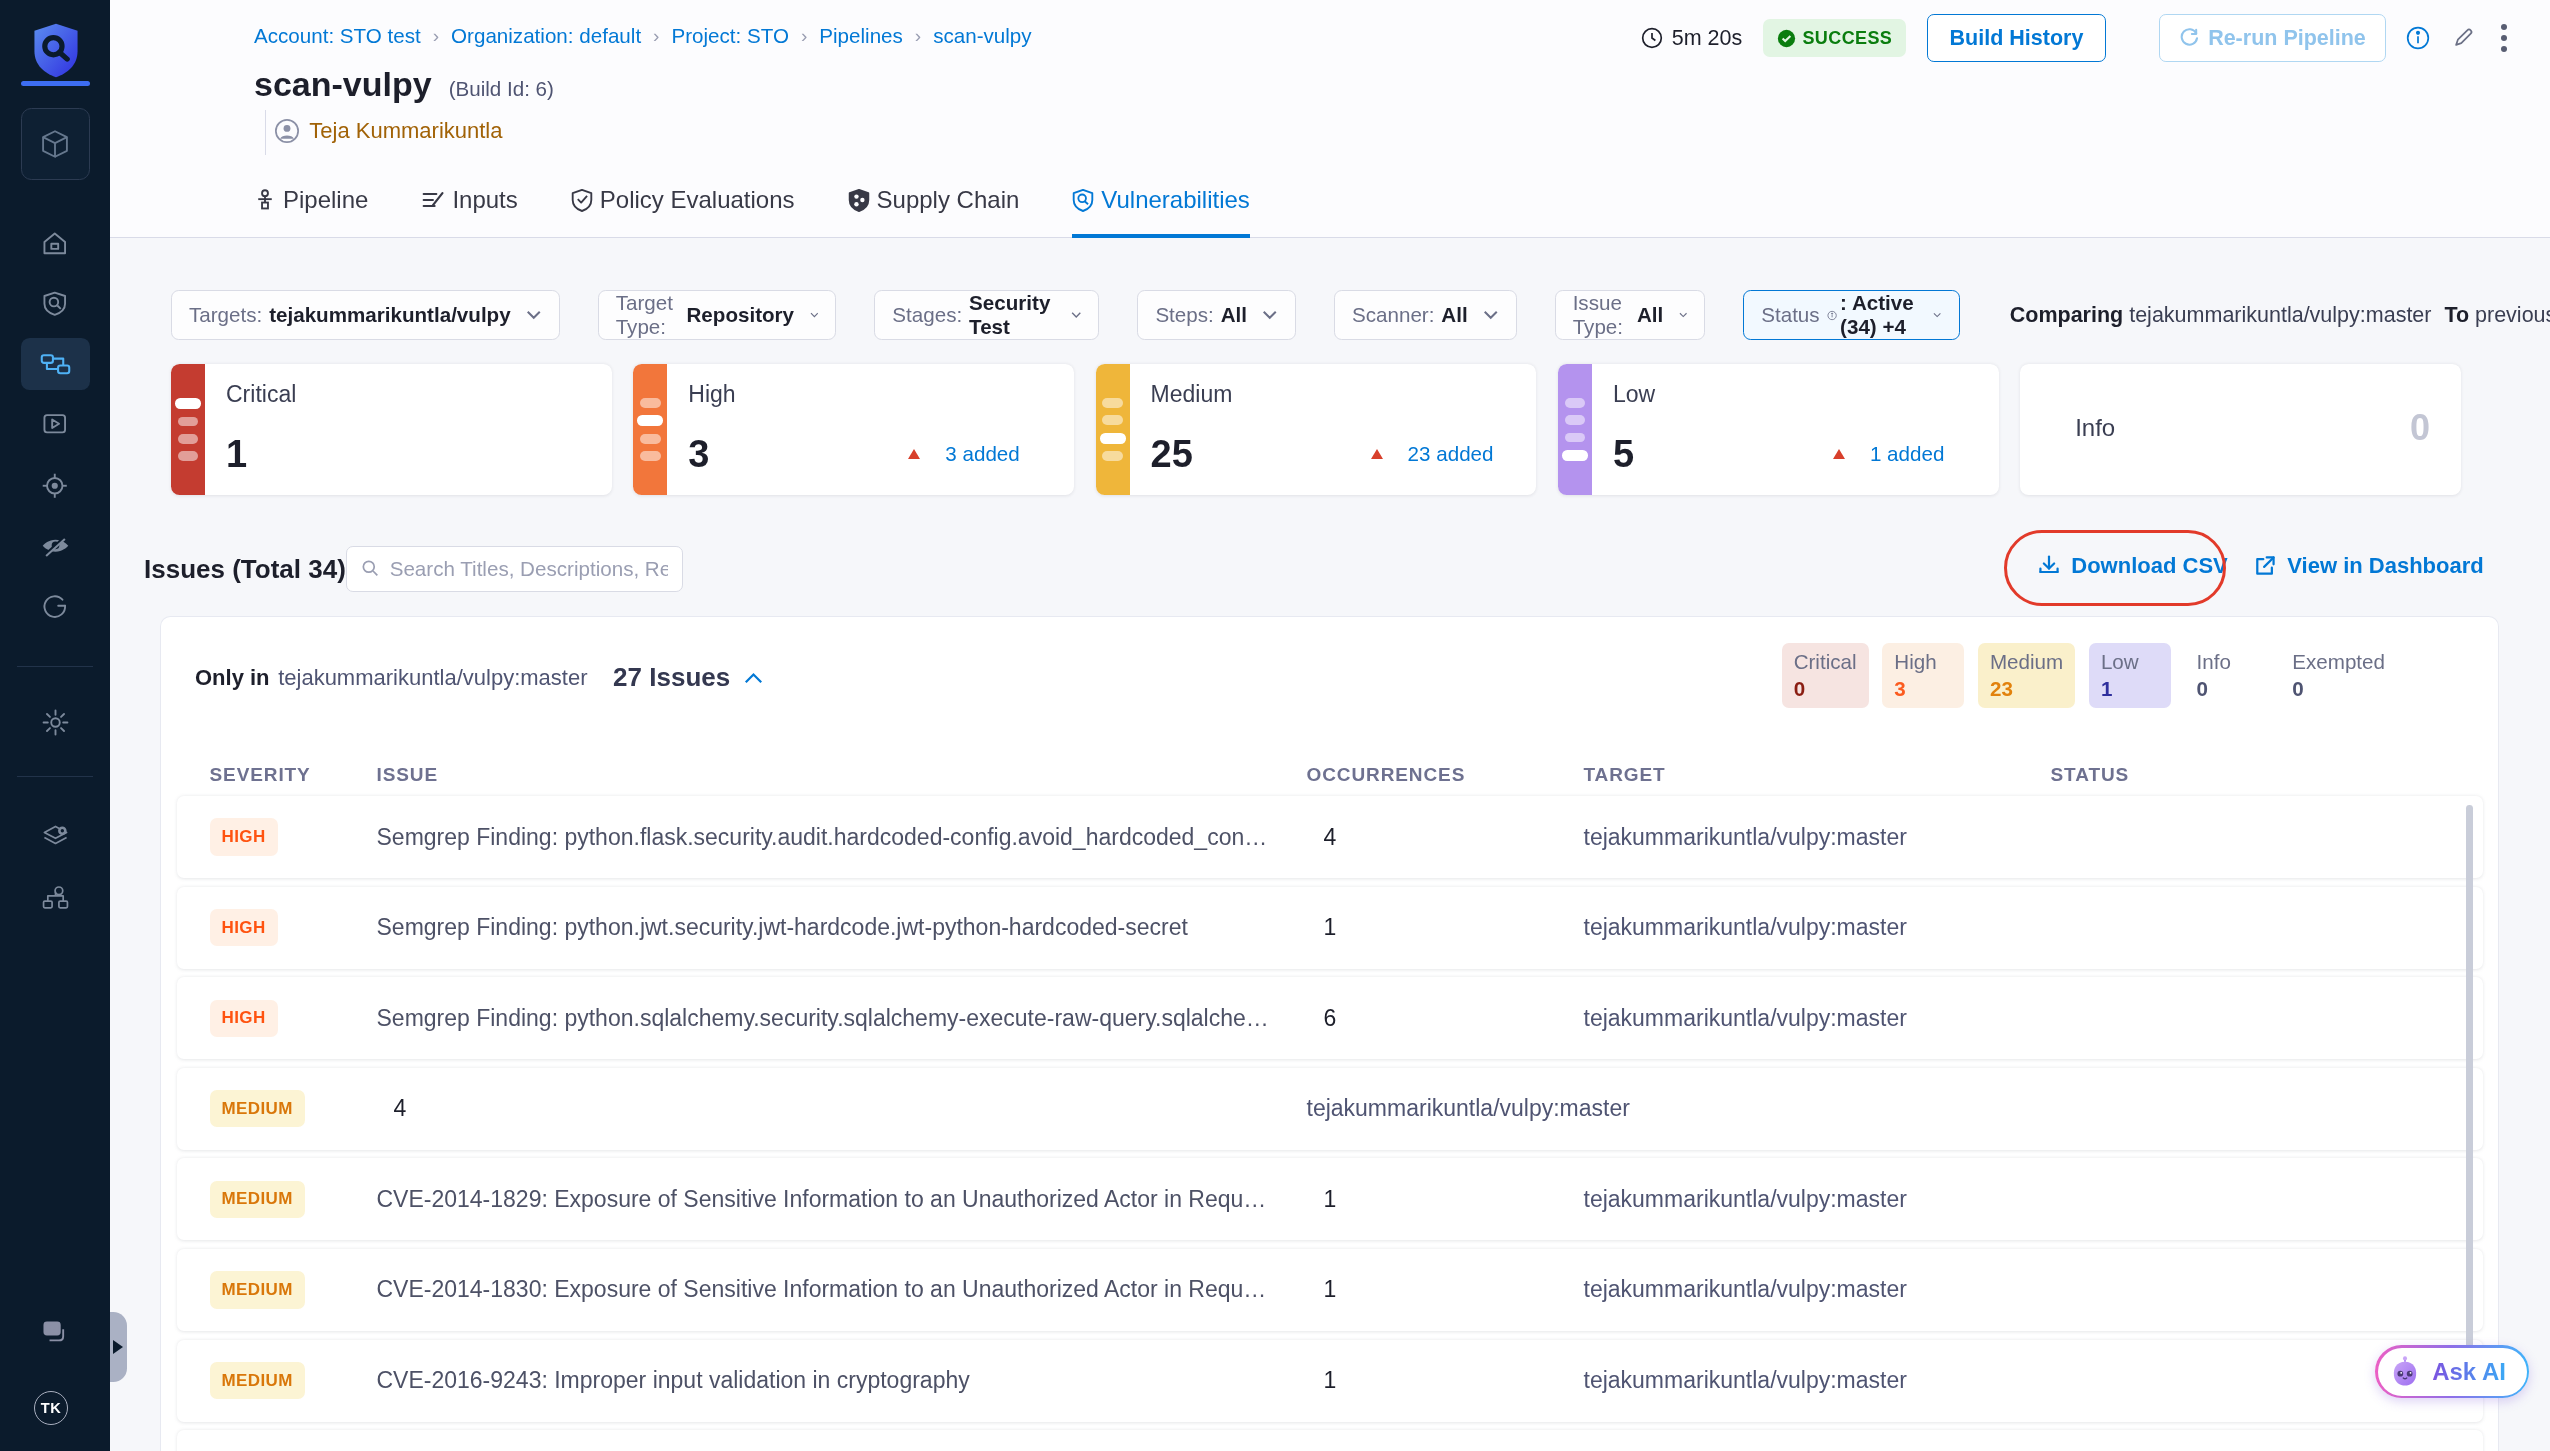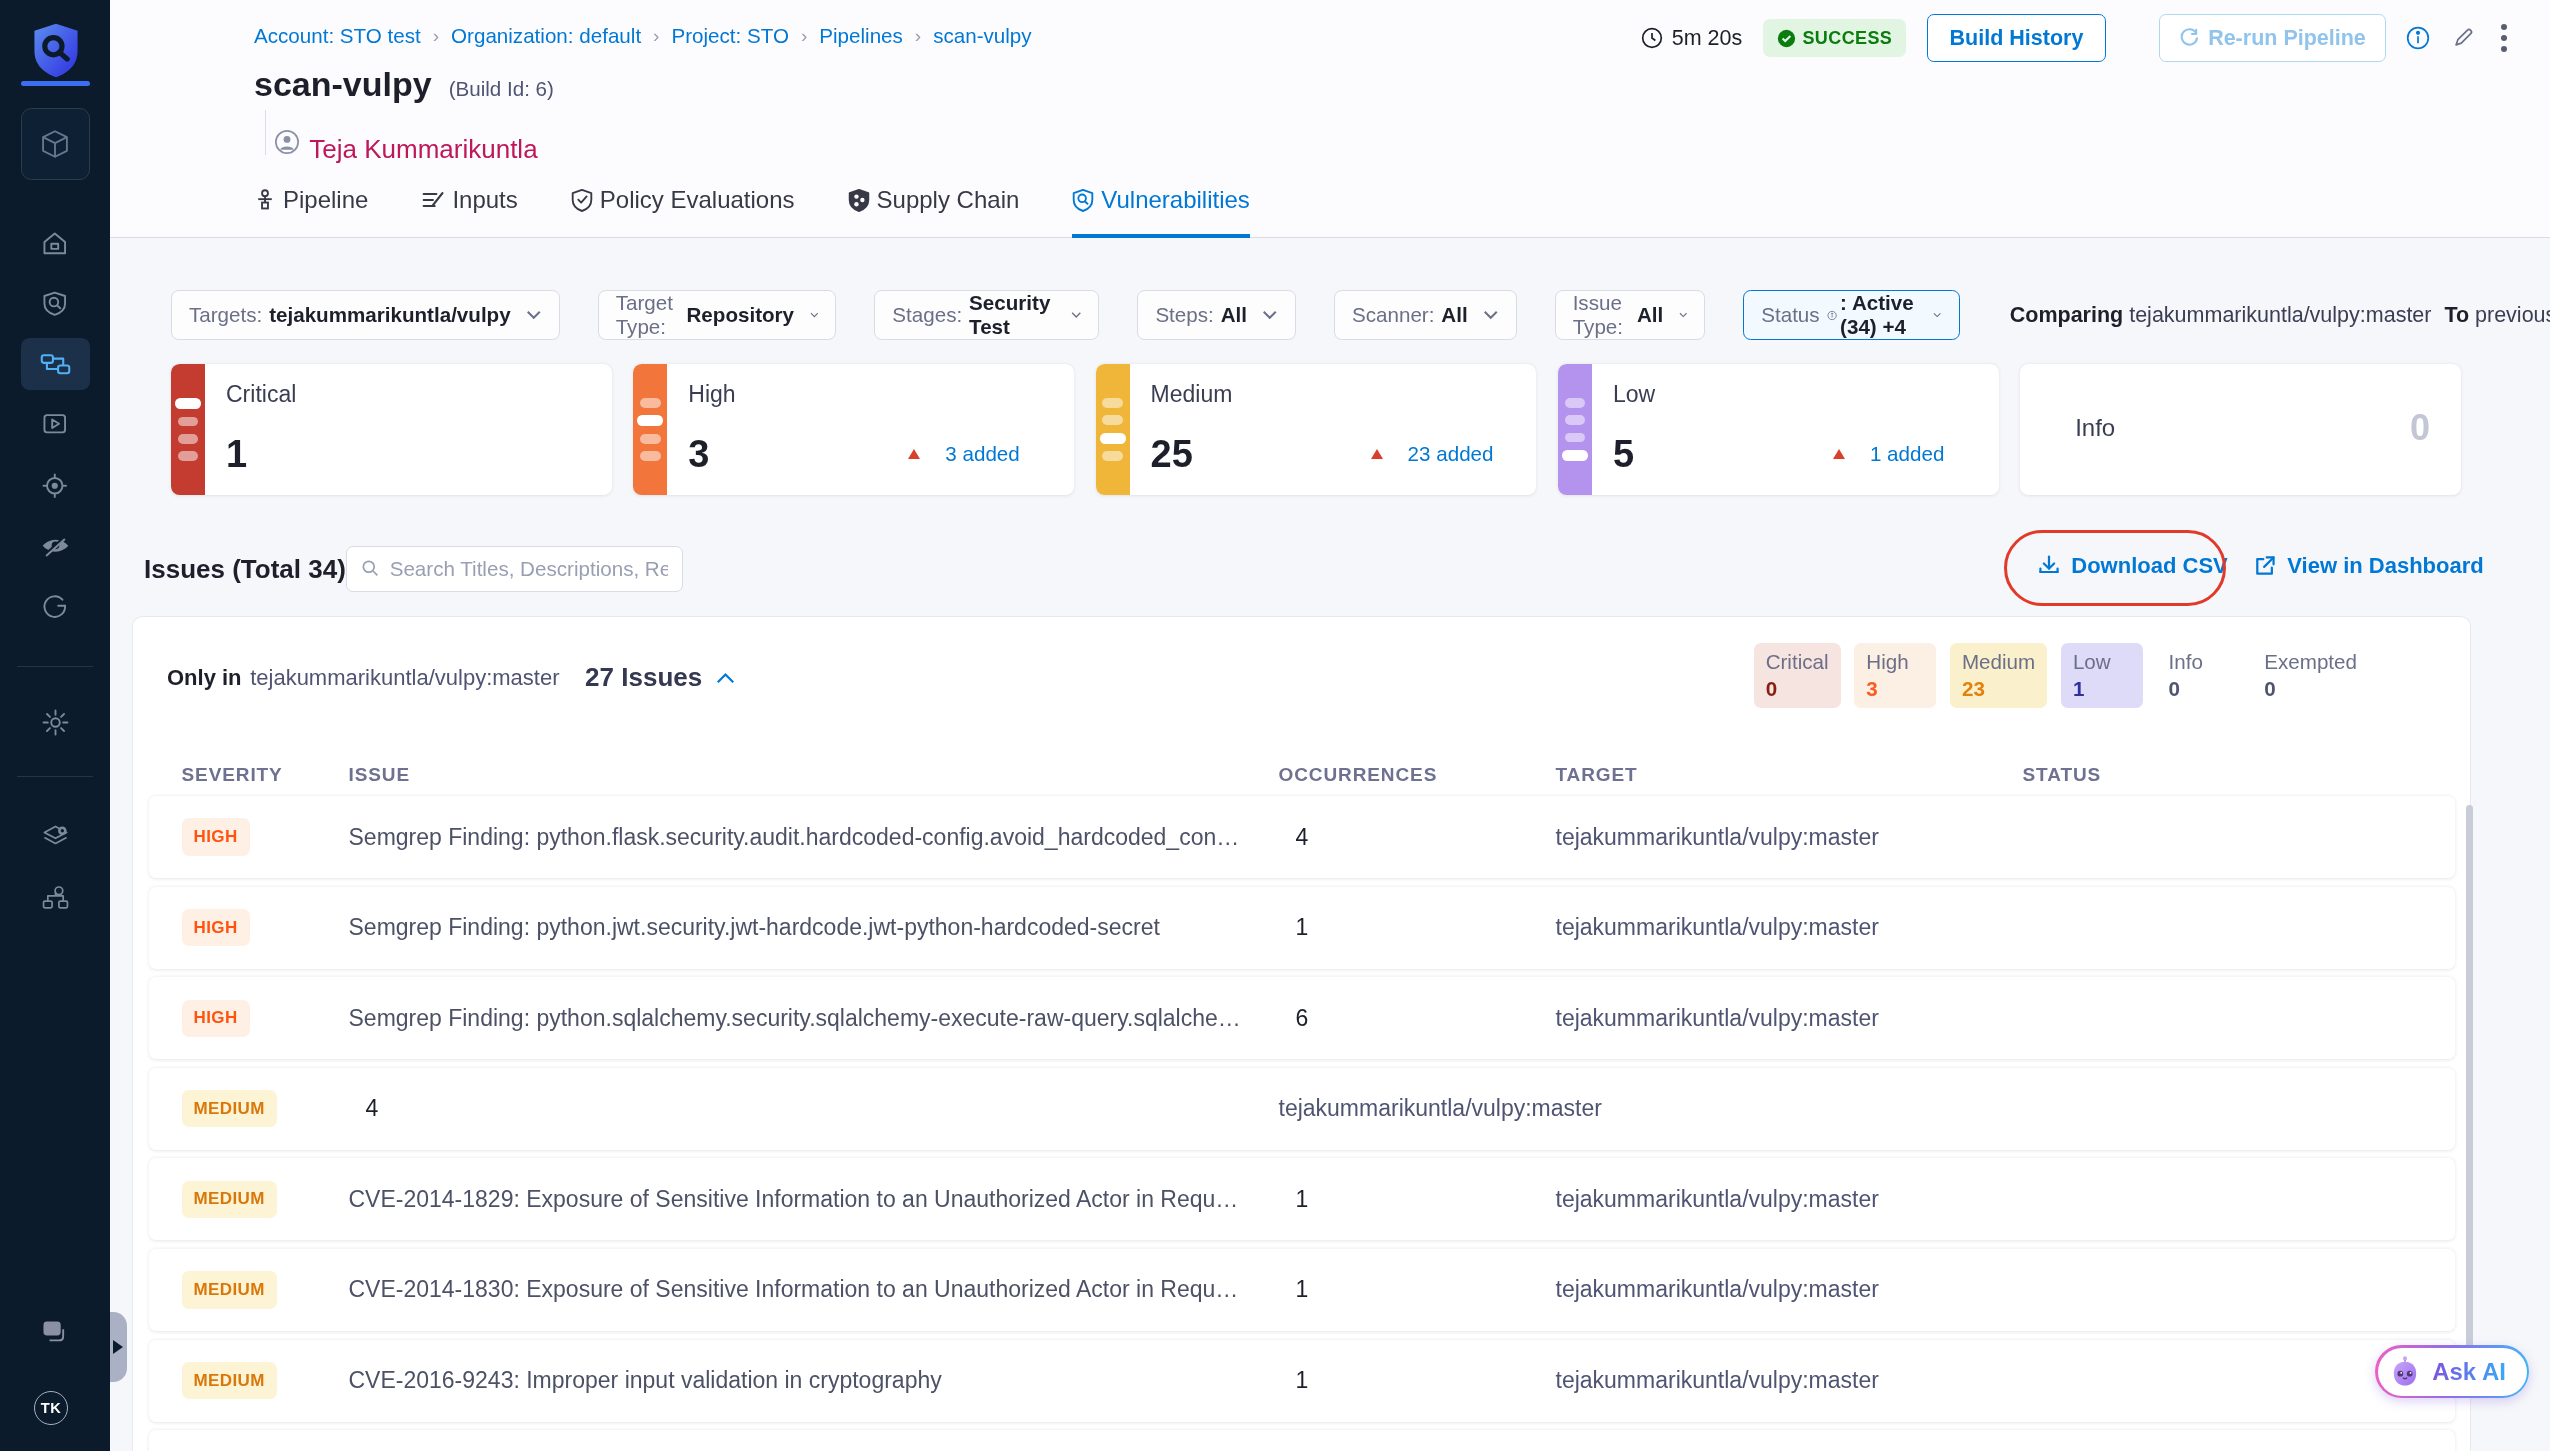--- a/index.html
+++ b/index.html
@@ -22,21 +22,21 @@
   
   .header { position:absolute; left:110px; top:0; width:2440px; height:238px; background:#FCFCFE; border-bottom:0.9px solid #D9DBE8; }
   .breadcrumb { position:absolute; left:144px; top:24px; display:flex; align-items:center; gap:12px; font-size:20.6px; }
   .breadcrumb a { color:#0278D5; text-decoration:none; cursor:pointer; }
   .crumb-sep { color:#9A9EB2; font-size:19px; }
   .title-row { position:absolute; left:144px; top:65px; display:flex; align-items:baseline; gap:17px; }
   .page-title { font-size:34px; font-weight:bold; color:#1D1F2B; }
   .build-id { font-size:20.6px; color:#4F5472; }
   .author-rule { position:absolute; left:155px; top:110px; width:0.9px; height:45px; background:#D9DBE8; }
   .author-row { position:absolute; left:165px; top:118px; display:flex; align-items:center; gap:10.3px; }
-  .author-name { font-size:26px; color:#be185d;margin-top:16px; }
+  .author-name { font-size:22px; color:#a16207; }
 
   .header-right { position:absolute; right:38px; top:12px; height:52px; display:flex; align-items:center; gap:20.6px; }
   .duration { display:flex; align-items:center; gap:8.6px; font-size:21.5px; color:#1D1F2B; }
   .status-badge { display:flex; align-items:center; gap:6.9px; background:#E2F5E3; border-radius:6.9px; padding:8.6px 13.7px; font-size:18px; font-weight:bold; color:#0A7D0E; letter-spacing:0.4px; }
   .btn-outline { display:flex; align-items:center; gap:8.6px; border:1.7px solid #0278D5; color:#0278D5; background:#FFFFFF; border-radius:6.9px; height:48px; padding:0 22px; font-size:21.5px; font-weight:bold; cursor:pointer; }
   .btn-disabled { display:flex; align-items:center; gap:8.6px; border:1.7px solid #B0D7F2; color:#90C4EC; background:#FFFFFF; border-radius:6.9px; height:48px; padding:0 19px; font-size:21.5px; font-weight:bold;margin-left:32px; }
   .kebab { display:flex; flex-direction:column; gap:5.2px; padding:5.2px; cursor:pointer; }
   .kebab i { width:6px; height:6px; border-radius:50%; background:#585D72; }
 
   
@@ -77,21 +77,21 @@
   .issues-title { position:absolute; left:144px; top:10.3px; font-size:26px; font-weight:bold; color:#1D1F2B; }
   .search-box { position:absolute; left:346px; top:1.7px; width:337px; height:46px; background:#FFFFFF; border:0.9px solid #D9DBE5; border-radius:6.9px; display:flex; align-items:center; padding:0 13.7px; gap:10.3px; }
   .search-box input { border:none; outline:none; font-size:20.6px; color:#1D1F2B; width:100%; font-family:inherit; background:transparent; }
   .search-box input::placeholder { color:#9A9EB2; }
   .link-btn { display:flex; align-items:center; gap:10.3px; color:#0278D5; font-size:22px; font-weight:bold; cursor:pointer; white-space:nowrap; }
   .dl-btn { position:absolute; left:2037px; top:8.6px; }
   .dash-btn { position:absolute; left:2253px; top:8.6px; }
   .red-oval { position:absolute; left:2004px; top:-13.7px; width:222px; height:76px; border:3.4px solid #E23A2A; border-radius:38px; pointer-events:none; }
 
   
-  .panel { position:absolute; left:132px; top:616px; width:2339px; height:836px; background:#FFFFFF; border:0.9px solid #E7E9F1; border-bottom:none; border-radius:10.3px 10.3px 0 0; overflow:hidden; }
+  .panel { position:absolute; left:160px; top:616px; width:2339px; height:836px; background:#FFFFFF; border:0.9px solid #E7E9F1; border-bottom:none; border-radius:10.3px 10.3px 0 0; overflow:hidden; }
   .only-row { position:absolute; left:34px; top:45px; display:flex; align-items:center; gap:8.6px; }
   .only-label { font-size:22px; font-weight:bold; color:#1D1F2B; }
   .only-target { font-size:22px; color:#4F5472; }
   .only-count { font-size:26px; font-weight:bold; color:#343850; margin-left:17px; }
   .chips { position:absolute; top:26px; right:101px; display:flex; gap:13.7px; }
   .chip { min-width:82px; border-radius:6.9px; padding:6.9px 12px; }
   .chip .cl { font-size:20.6px; color:#6B6F87; }
   .chip .cn { font-size:20.6px; font-weight:bold; margin-top:3.4px; }
   .chip.critical { background:#F6E4E1; } .chip.critical .cn { color:#8A1D12; }
   .chip.high { background:#FCEFE3; } .chip.high .cn { color:#FB5B1F; }

